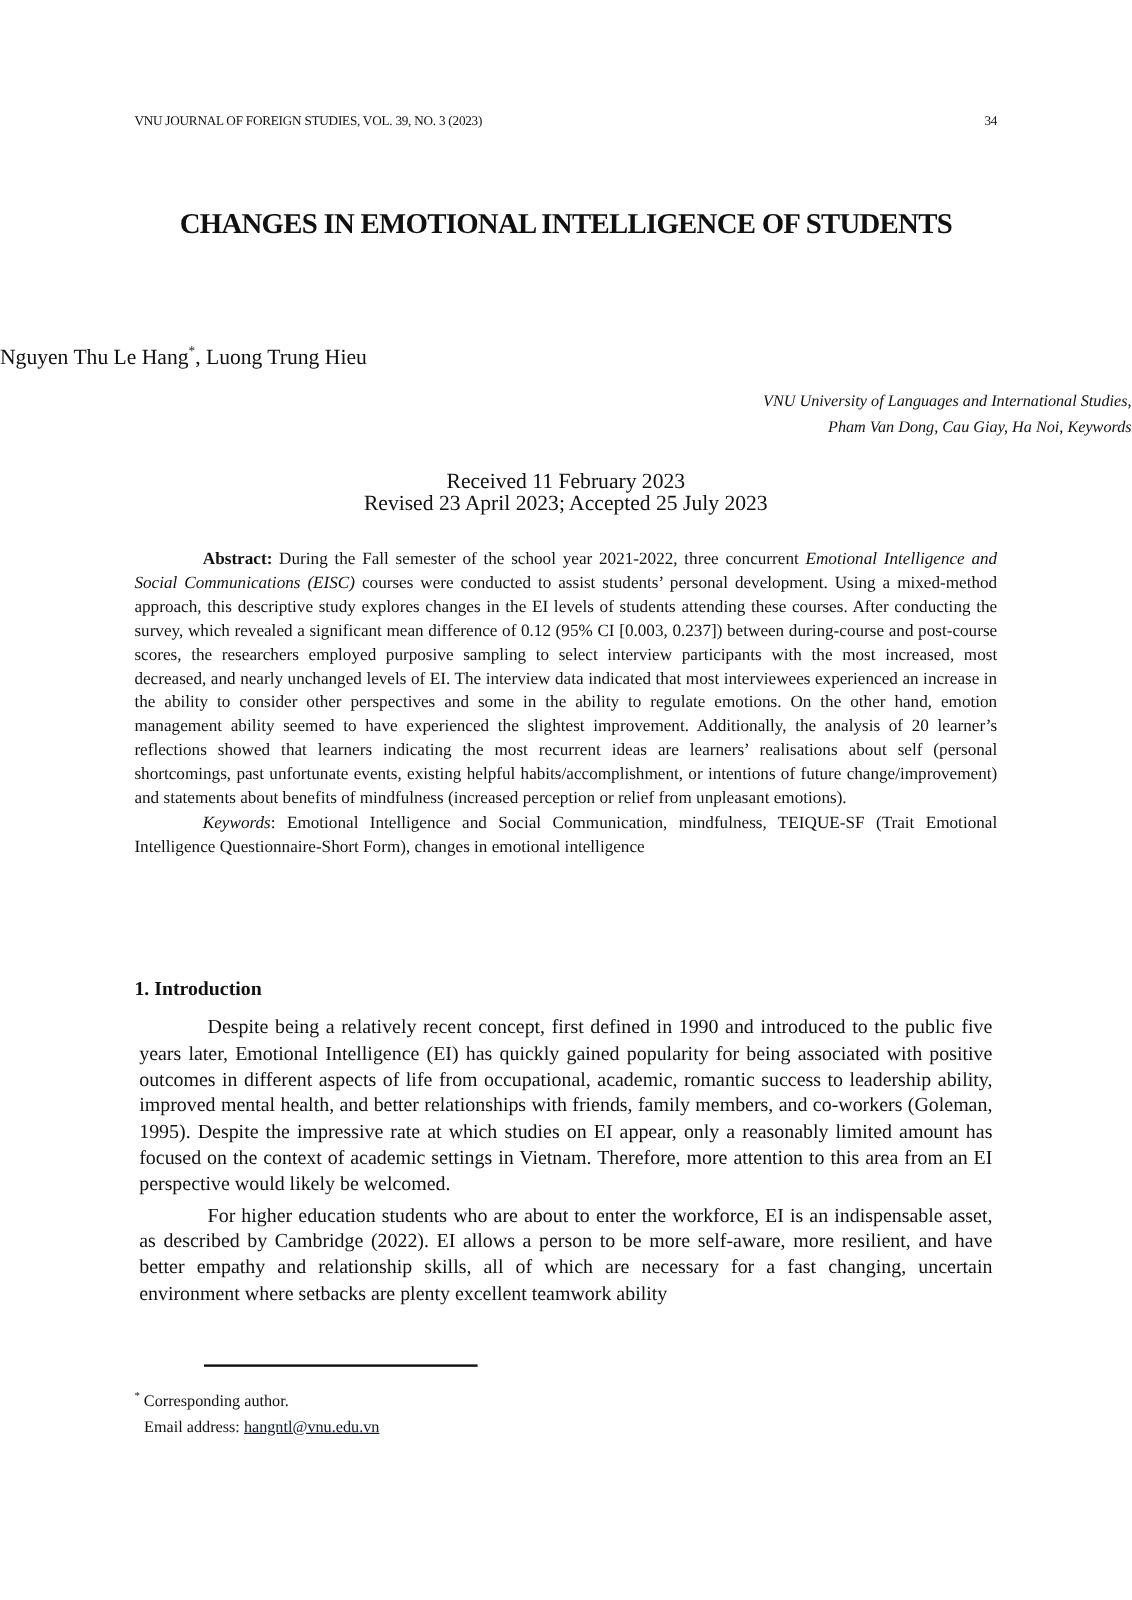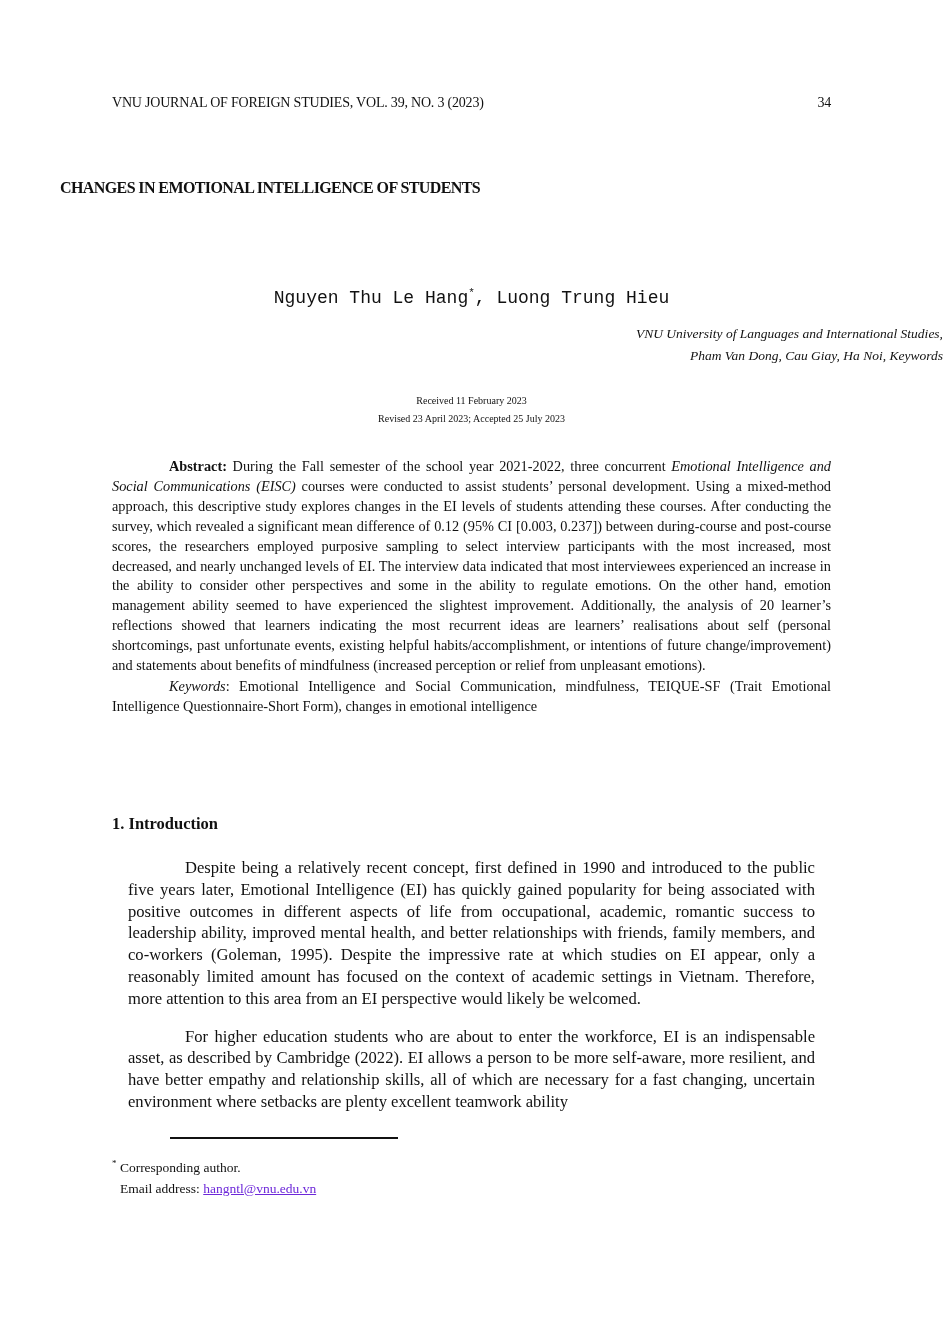--- a/index.html
+++ b/index.html
@@ -1,47 +1,47 @@
 <!DOCTYPE html>
 <html><head>
 <meta charset="utf-8">
 <style>
   html, body { margin: 0; padding: 0; background: #ffffff; }
   body { width: 943px; height: 1333px; position: relative; overflow: hidden;
          font-family: "Liberation Serif", "DejaVu Serif", serif; color: #111; }
   .page { position: absolute; left: 0; top: 0; width: 943px; height: 1333px; }
 
   .running-head { position: absolute; top: 95px; left: 112px; right: 112px;
-                  font-size: 14px; letter-spacing: -0.2px; display: flex; justify-content: space-between; }
+                  font-size: 11px; letter-spacing: -0.2px; display: flex; justify-content: space-between; }
 
-  .title { position: absolute; top: 173px; left: 60px; right: 60px; 
-           font-weight: bold; font-size: 16px; line-height: 29px; letter-spacing: -0.6px; }
+  .title { position: absolute; top: 173px; left: 60px; right: 60px; text-align: center;
+           font-weight: bold; font-size: 24px; line-height: 29px; letter-spacing: -0.6px; }
   .title i { font-weight: bold; }
 
-  .authors { position: absolute; top: 287px; left: 0; right: 0; text-align: center; font-size: 18px; font-family: Liberation Mono, monospace; }
+  .authors { position: absolute; top: 287px; left: 0; right: 0; font-size: 18px; }
   .authors sup { font-size: 11px; }
   .affil { position: absolute; top: 323px; left: 0; right: 0; text-align: right; font-style: italic;
            font-size: 13.5px; line-height: 22px; }
-  .dates { position: absolute; top: 392px; left: 0; right: 0; text-align: center; font-size: 10px; line-height: 18px; }
+  .dates { position: absolute; top: 392px; left: 0; right: 0; text-align: center; font-size: 18px; line-height: 18px; }
 
   .abstract { position: absolute; top: 457px; left: 112px; width: 719px; font-size: 14.3px; line-height: 19.9px;
               text-align: justify; }
   .abstract p { margin: 0; text-indent: 57px; }
   .abstract .kw { margin-top: 1px; }
 
   .section-head { position: absolute; top: 814px; left: 112px; font-weight: bold; font-size: 16.5px; text-align: right; }
 
   .intro { position: absolute; top: 841px; left: 112px; width: 719px; font-size: 16.6px; line-height: 21.8px;
            text-align: justify; }
-  .intro p { margin: 16px; text-indent: 57px; }
+  .intro p { margin: 4px; text-indent: 57px; }
 
   .fn-rule { position: absolute; top: 1137px; left: 170px; width: 228px; height: 2px; background: #111; }
   .footnote { position: absolute; top: 1153px; left: 112px; font-size: 13.5px; line-height: 21px; }
   .footnote .line2 { padding-left: 8px; }
-  .footnote a { color: #6d28d9; text-decoration: underline; }
+  .footnote a { color: #0f172a; text-decoration: underline; }
   .footnote sup { font-size: 9px; }
 </style>
 </head>
 <body>
 
 <div class="page">
 
   <div class="running-head">
     <span>VNU JOURNAL OF FOREIGN STUDIES, VOL. 39, NO. 3 (2023)</span>
     <span>34</span>

